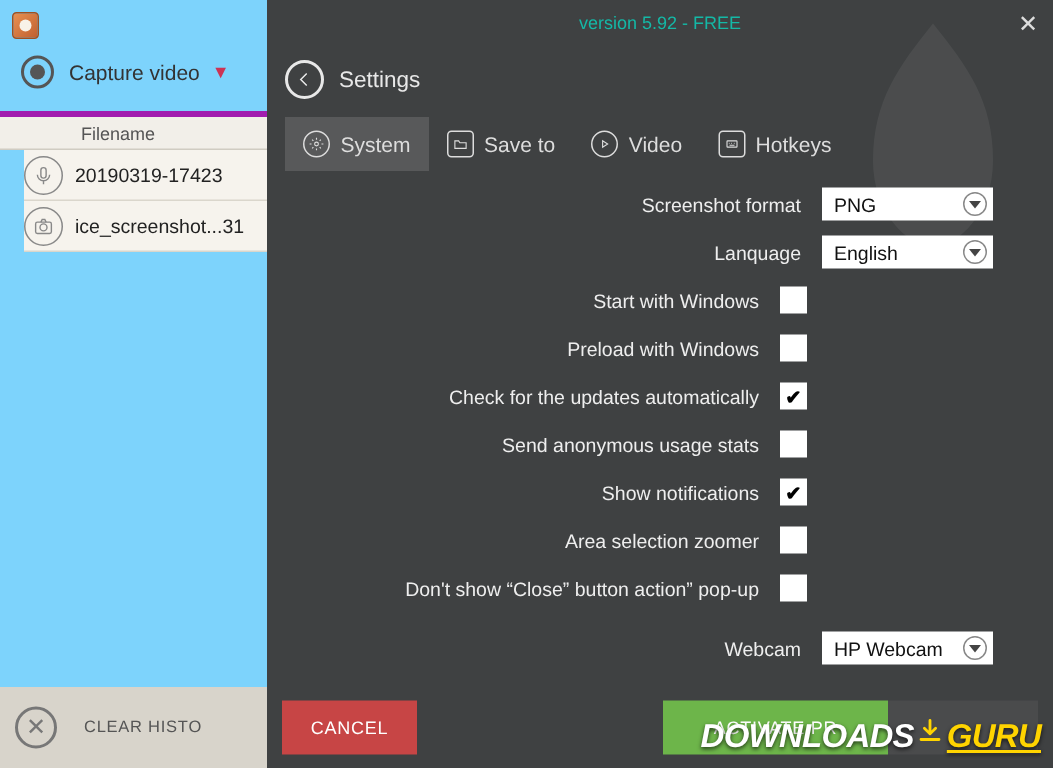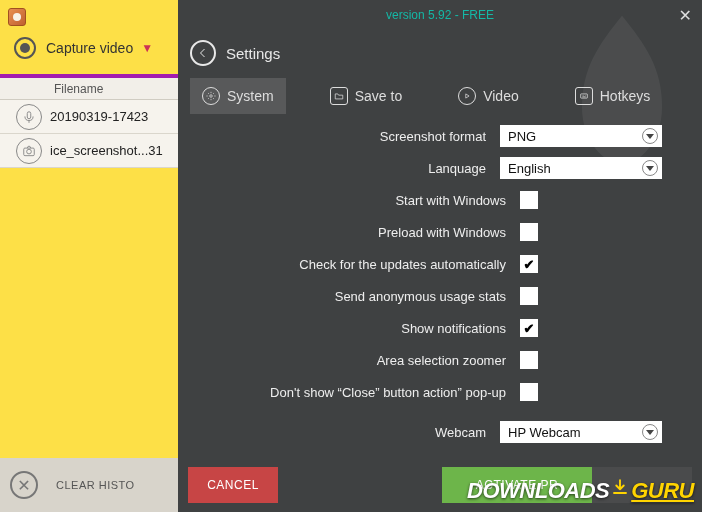--- a/index.html
+++ b/index.html
@@ -1,31 +1,31 @@
 <!DOCTYPE html>
 <html><head>
 <meta charset="utf-8">
 <style>
 * { margin: 0; padding: 0; box-sizing: border-box; font-family: "Segoe UI", Arial, sans-serif; }
 body { width: 702px; height: 512px; overflow: hidden; background: #dcd8d0; position: relative; }
 
 
-.sidebar { position: absolute; left: 0; top: 0; width: 178px; height: 512px; background: #fde047; }
+.sidebar { position: absolute; left: 0; top: 0; width: 178px; height: 512px; background: #7dd3fc; }
 .app-icon { position: absolute; left: 8px; top: 8px; width: 18px; height: 18px; background: linear-gradient(135deg,#e89050,#c06030); border-radius: 3px; border: 1px solid #a05020; }
 .app-icon::after { content: ""; position: absolute; left: 4px; top: 4px; width: 8px; height: 8px; border-radius: 50%; background: #f8f2e8; }
 
 .capture-row { position: absolute; left: 0; top: 30px; width: 178px; height: 36px; display: flex; align-items: center; padding-left: 14px; }
 .rec-icon { width: 22px; height: 22px; border: 2px solid #555; border-radius: 50%; display: flex; align-items: center; justify-content: center; }
 .rec-icon::after { content: ""; width: 10px; height: 10px; background: #555; border-radius: 50%; }
 .capture-label { margin-left: 10px; font-size: 14px; color: #333; }
 .capture-drop { margin-left: 8px; color: #c35; font-size: 12px; }
 
 .file-header { position: absolute; left: 0; top: 74px; width: 178px; height: 26px; background: #f2efe9; border-top: 4px solid #a21caf; border-bottom: 1px solid #d0ccc2; display: flex; align-items: center; padding-left: 54px; font-size: 12px; color: #555; }
 
-.file-row { position: absolute; left: 0; width: 178px; height: 34px; display: flex; align-items: center; padding-left: 16px; border-bottom: 1px solid #dad6cc; background: #f6f3ed; }
+.file-row { position: absolute; left: 16px; width: 178px; height: 34px; display: flex; align-items: center; padding-left: 0; border-bottom: 1px solid #dad6cc; background: #f6f3ed; }
 .file-row.r1 { top: 100px; }
 .file-row.r2 { top: 134px; }
 .file-ico { width: 26px; height: 26px; border: 1.5px solid #888; border-radius: 50%; display: flex; align-items: center; justify-content: center; margin-right: 8px; }
 .file-ico svg { width: 14px; height: 14px; fill: none; stroke: #888; stroke-width: 1.6; }
 .file-name { font-size: 13px; color: #222; white-space: nowrap; overflow: hidden; }
 
 .bottom-bar { position: absolute; left: 0; bottom: 0; width: 178px; height: 54px; background: #d8d4cb; display: flex; align-items: center; padding-left: 10px; }
 .close-circle { width: 28px; height: 28px; border: 2px solid #777; border-radius: 50%; display: flex; align-items: center; justify-content: center; color: #777; font-size: 16px; }
 .clear-histo { margin-left: 18px; font-size: 11px; letter-spacing: 0.5px; color: #555; }
 
@@ -33,31 +33,31 @@
 .overlay { position: absolute; left: 178px; top: 0; width: 524px; height: 512px; background: #3f4142; color: #e8e8e8; }
 .flame { position: absolute; right: 20px; top: 10px; width: 120px; height: 160px; opacity: 0.06; }
 .version { position: absolute; top: 8px; left: 0; width: 100%; text-align: center; font-size: 12px; color: #14b8a6; }
 .close-x { position: absolute; right: 10px; top: 6px; font-size: 16px; color: #ddd; cursor: pointer; }
 
 .settings-head { position: absolute; left: 12px; top: 40px; display: flex; align-items: center; }
 .back-btn { width: 26px; height: 26px; border: 2px solid #e8e8e8; border-radius: 50%; display: flex; align-items: center; justify-content: center; margin-right: 10px; }
 .back-btn svg { width: 12px; height: 12px; fill: none; stroke: #e8e8e8; stroke-width: 2; }
 .settings-title { font-size: 15px; }
 
-.tabs { position: absolute; left: 0; top: 78px; width: 100%; height: 36px; display: flex; align-items: center; padding-left: 12px; gap: 32px; }
+.tabs { position: absolute; left: 0; top: 78px; width: 100%; height: 36px; display: flex; align-items: center; padding-left: 12px; }
 .tab { display: flex; align-items: center; height: 36px; padding: 0 12px; font-size: 14px; color: #ddd; cursor: pointer; }
 .tab.active { background: #58595a; }
 .tab-ico { width: 18px; height: 18px; border: 1.5px solid #ddd; border-radius: 50%; margin-right: 7px; display: flex; align-items: center; justify-content: center; }
 .tab-ico svg { width: 10px; height: 10px; fill: none; stroke: #ddd; stroke-width: 1.8; }
 .tab-ico.sq { border-radius: 3px; }
 
 .form { position: absolute; left: 0; top: 120px; width: 100%; padding-right: 40px; }
 .form-row { display: flex; align-items: center; justify-content: flex-end; height: 32px; }
 .form-label { font-size: 13px; color: #eee; margin-right: 14px; }
-.dropdown { width: 162px; height: 22px; background: #fff; display: flex; align-items: center; justify-content: space-between; padding: 0 4px 0 8px; }
+.dropdown { width: 114px; height: 22px; background: #fff; display: flex; align-items: center; justify-content: space-between; padding: 0 4px 0 8px; }
 .dropdown span { color: #111; font-size: 13px; }
 .drop-arrow { width: 16px; height: 16px; border: 1px solid #888; border-radius: 50%; display: flex; align-items: center; justify-content: center; }
 .drop-arrow::after { content: ""; border-left: 4px solid transparent; border-right: 4px solid transparent; border-top: 5px solid #444; }
 .checkbox { width: 18px; height: 18px; background: #fff; display: flex; align-items: center; justify-content: center; margin-right: 124px; }
 .checkbox.checked::after { content: "✔"; color: #000; font-size: 13px; font-weight: bold; }
 .check-row .form-label { margin-right: 14px; }
 .gap { height: 8px; }
 
 .footer { position: absolute; left: 0; bottom: 0; width: 100%; height: 54px; display: flex; align-items: center; }
 .btn { height: 36px; display: flex; align-items: center; justify-content: center; font-size: 12px; letter-spacing: 0.5px; color: #fff; cursor: pointer; }

